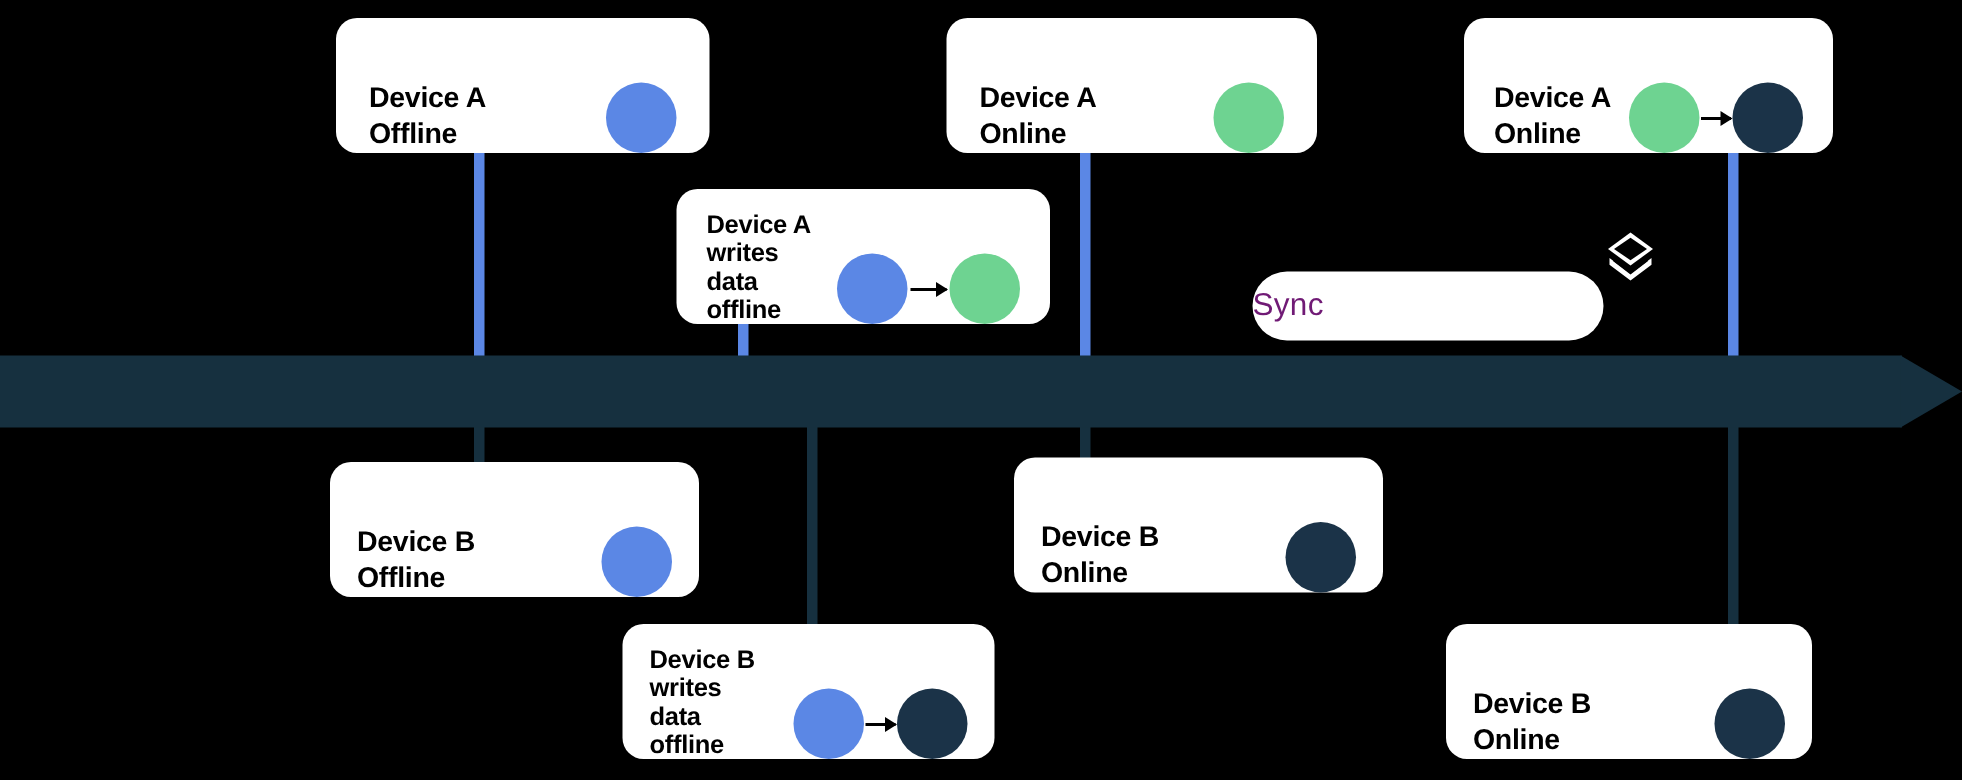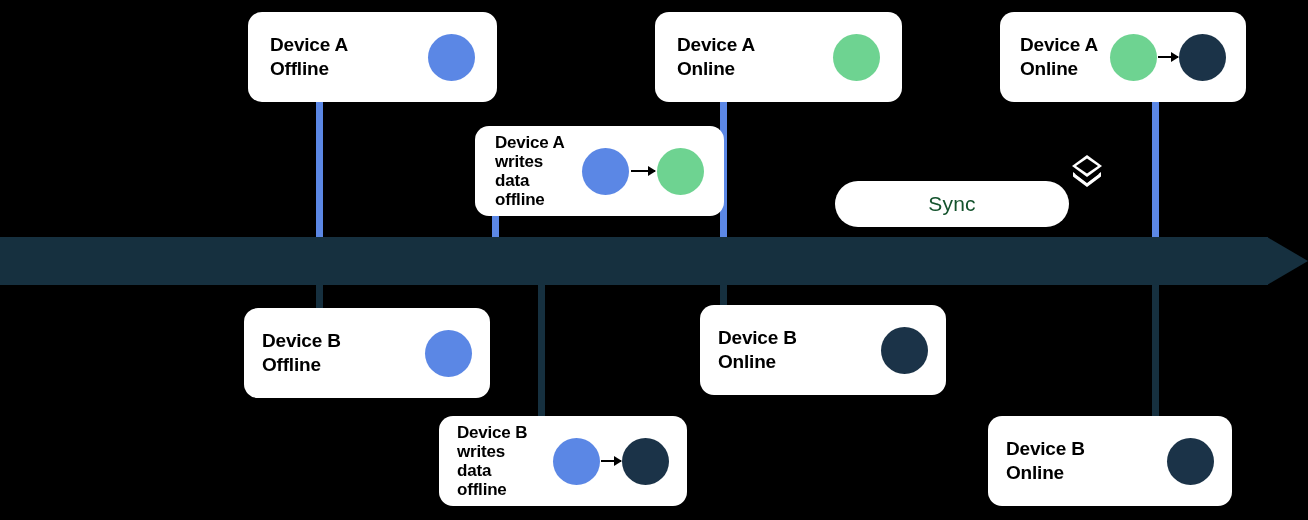--- a/index.html
+++ b/index.html
@@ -43,23 +43,22 @@
   }
   .conn.blue  { background: #5b87e5; }
   .conn.navy  { background: #16303f; }
 
   
   .card {
     position: absolute;
     background: #ffffff;
     border-radius: 14px;
     display: flex;
-    align-items: center;
+    align-items: flex-end;
     box-sizing: border-box;
-    margin-left: 24px;
   }
   .card-label {
     color: #000000;
     font-weight: bold;
     font-size: 19px;
     line-height: 24px;
     white-space: pre-line;
     letter-spacing: -0.2px;
   }
   .card-label.small {
@@ -97,22 +96,22 @@
     border-left: 8px solid #000000;
   }
 
   
   .sync-pill {
     position: absolute;
     background: #ffffff;
     border-radius: 24px;
     display: flex;
     align-items: center;
-    justify-content: center;
-    color: #14532d;
+    justify-content: flex-start;
+    color: #701a75;
     font-size: 21px;
     letter-spacing: 0.2px;
   }
 
   
   .layers-icon {
     position: absolute;
   }
 </style>
 </head>

